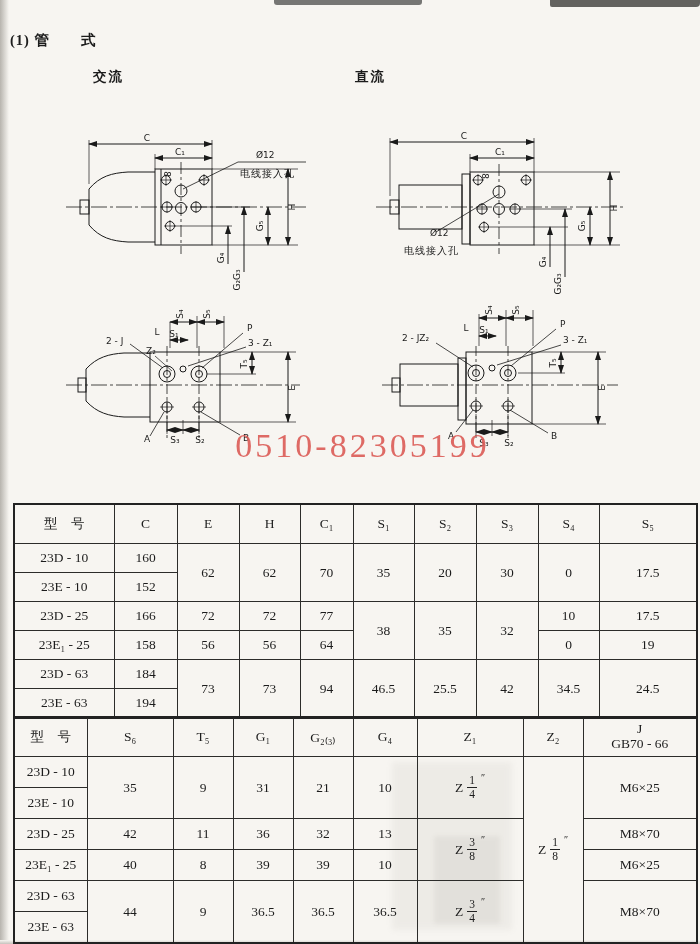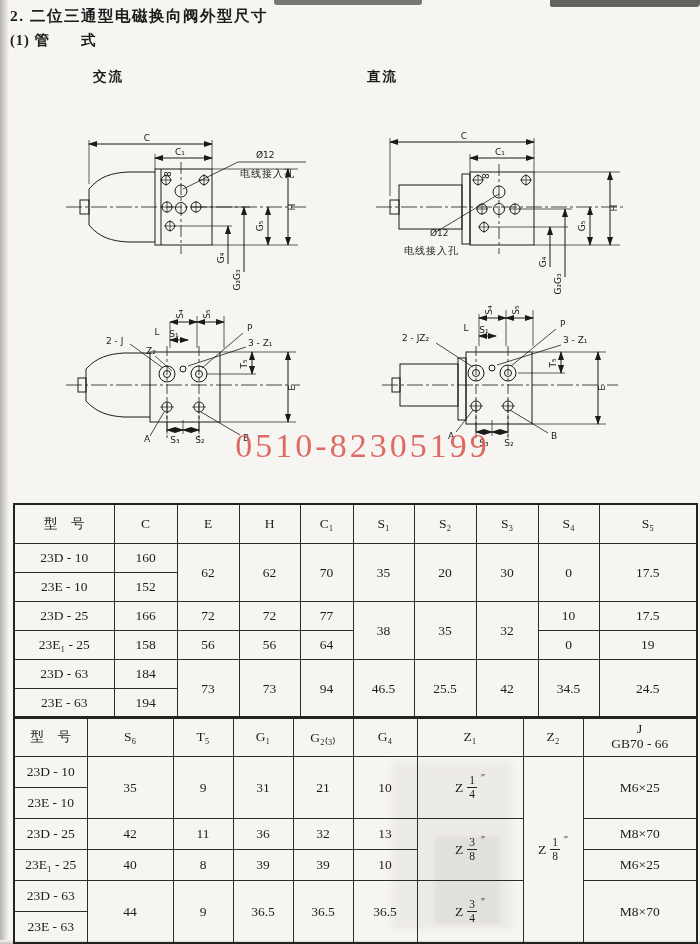--- a/index.html
+++ b/index.html
@@ -13,21 +13,21 @@
         border-radius:0 0 3px 3px;opacity:.75;}
   .smudge-b{position:absolute;left:550px;top:0;width:150px;height:7px;background:#3d3d3b;
         border-radius:0 0 4px 2px;opacity:.8;}
   .ghost1{position:absolute;left:392px;top:762px;width:120px;height:168px;background:#9a978f;
         opacity:.10;filter:blur(3px);}
   .ghost2{position:absolute;left:434px;top:836px;width:66px;height:88px;background:#8e8b84;
         opacity:.10;filter:blur(2px);}
   .title{position:absolute;left:10px;top:6px;font-size:15.5px;font-weight:700;letter-spacing:1.5px;}
   .subtitle{position:absolute;left:10px;top:31px;font-size:14.5px;font-weight:700;letter-spacing:1px;}
   .sec-label{position:absolute;font-size:13.5px;font-weight:600;letter-spacing:2px;margin-left:19px;}
-  .ac-label{left:74px;top:68px;} .dc-label{left:348px;top:68px;}
+  .ac-label{left:74px;top:68px;} .dc-label{left:336px;top:68px;}
   .watermark{position:absolute;left:0;top:429px;width:700px;text-align:center;z-index:6;
         color:#dc5f5a;opacity:.92;line-height:1.02;pointer-events:none;}
   .watermark .w1{font-size:35px;font-weight:600;letter-spacing:9px;}
   .watermark .w2{font-size:34px;letter-spacing:3px;font-family:"Liberation Serif",serif;padding-left:25px;}
   svg.diag{position:absolute;overflow:visible;}
   svg.diag text{font-family:"DejaVu Sans","Liberation Sans",sans-serif;font-size:9px;fill:#1a1a1a;stroke:none;}
   svg.diag .cjk{font-size:10px;letter-spacing:1px;}
   .dim-table{position:absolute;left:13px;border-collapse:collapse;table-layout:fixed;
         font-size:13.5px;z-index:4;}
   .dim-table th,.dim-table td{border:1.4px solid #2c2c2a;text-align:center;vertical-align:middle;
@@ -46,21 +46,20 @@
 <body>
 
 <div class="page">
   <div class="edge-left"></div>
   <div class="edge-bottom"></div>
   <div class="smudge-a"></div>
   <div class="smudge-b"></div>
   <div class="ghost1"></div>
   <div class="ghost2"></div>
 
-  <div class="title">2. 二位三通型电磁换向阀外型尺寸</div>
   <div class="subtitle">(1) 管　　式</div>
   <div class="sec-label ac-label">交流</div>
   <div class="sec-label dc-label">直流</div>
 
   <svg class="diag" style="left:60px;top:112px" width="300" height="186" viewBox="0 0 300 186">
     <defs>
       <marker id="ar1" markerWidth="9" markerHeight="8" refX="8" refY="3" orient="auto-start-reverse" markerUnits="userSpaceOnUse">
         <path d="M0,0L9,3L0,6Z" fill="#1a1a1a"></path>
       </marker>
     </defs>

